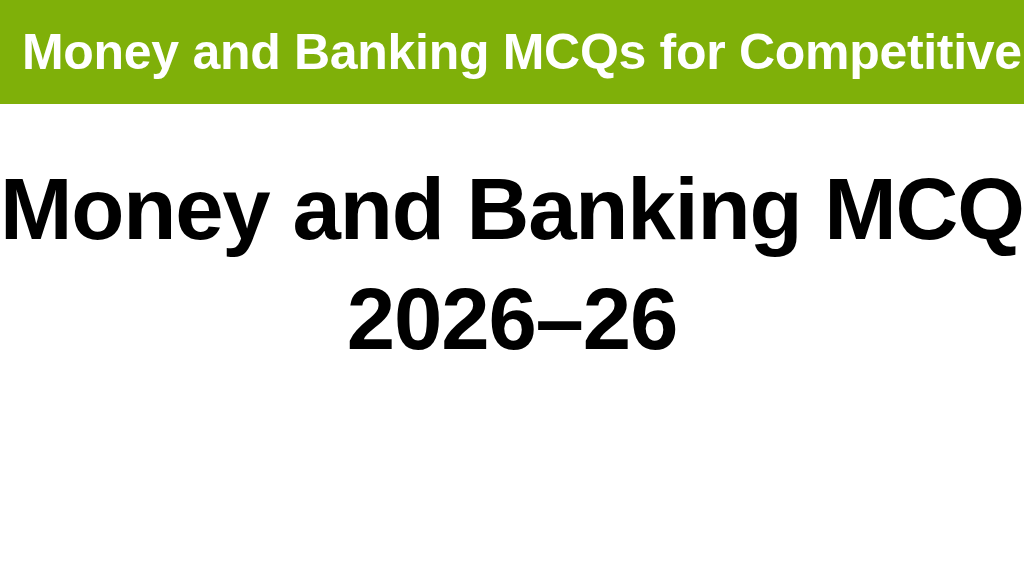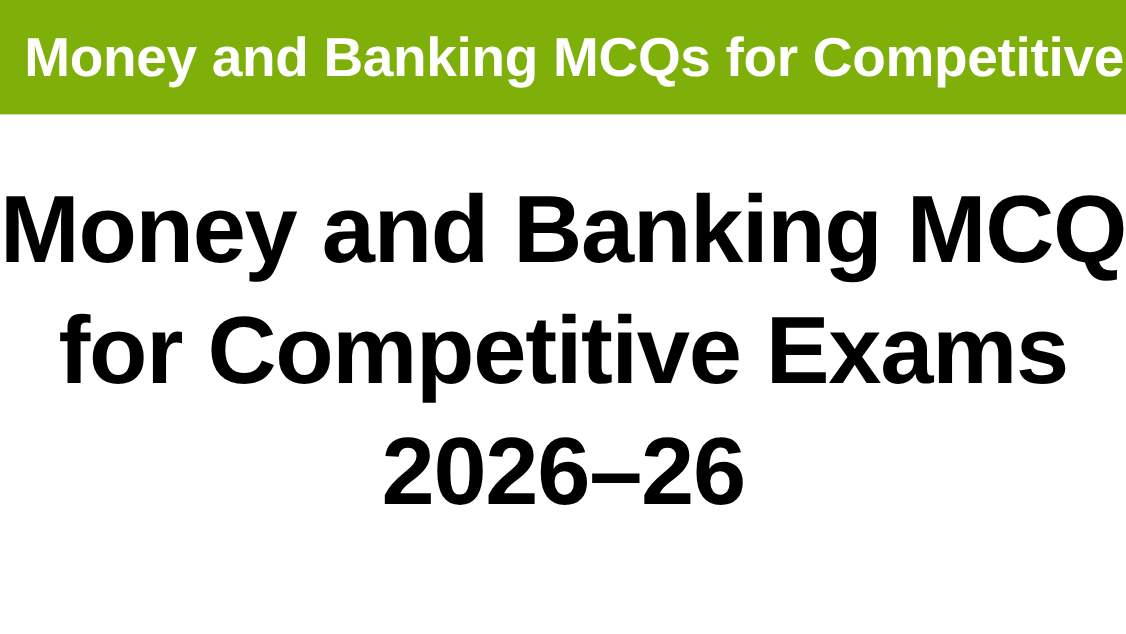--- a/index.html
+++ b/index.html
@@ -78,18 +78,17 @@
 
 <div class="page">
 
   <div class="banner">
     <div class="banner-title">Money and Banking MCQs for Competitive</div>
   </div>
 
   <div class="body-area">
     <h1 class="main-heading">
       <span class="heading-line">Money and Banking MCQs</span>
-      <span class="heading-line">for Competitive Exams</span>
       <span class="heading-line">2026–26</span>
     </h1>
   </div>
 
 </div>
 
 </body></html>

